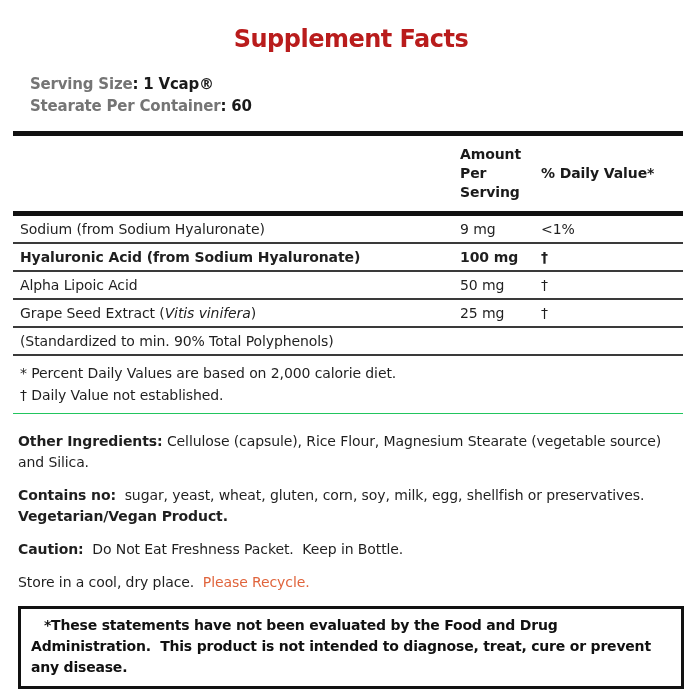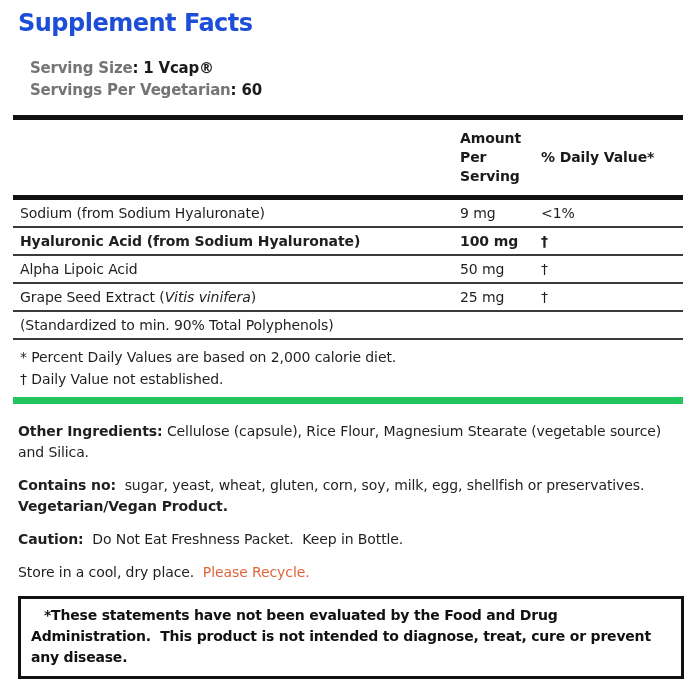--- a/index.html
+++ b/index.html
@@ -15,45 +15,46 @@
     height: 700px;
     box-sizing: border-box;
     padding: 8px 16px 0 18px;
     overflow: hidden;
     background: #ffffff;
   }
   
   .title {
     font-size: 24px;
     font-weight: bold;
-    color: #1d4ed8;
-    margin: 0;
+    color: #b91c1c;
+    margin: 16px;
     letter-spacing: -0.5px;
     line-height: 30px;
+    text-align: center;
   }
   
   .serving-block {
     margin-top: 19px;
     font-size: 15px;
     font-weight: bold;
     line-height: 22px;
     letter-spacing: -0.2px;
     margin-left: 12px;
   }
   .serving-label { color: #757575; }
   .serving-value { color: #1a1a1a; }
   
   table.facts {
     margin-top: 14px;
     margin-left: -5px;
     width: 670px;
     border-collapse: collapse;
     table-layout: fixed;
     border-top: 5px solid #111111;
-    border-bottom: 7px solid #22c55e;
+    border-bottom: 1px solid #22c55e;
     font-size: 14px;
     letter-spacing: -0.1px;
   }
   table.facts col.c-name   { width: 447px; }
   table.facts col.c-amount { width: 81px; }
   table.facts col.c-dv     { width: 142px; }
   table.facts thead th {
     font-weight: bold;
     text-align: left;
     vertical-align: middle;
@@ -114,21 +115,21 @@
 </style>
 </head>
 <body>
 
 <div class="page">
 
   <h1 class="title">Supplement Facts</h1>
 
   <div class="serving-block">
     <div><span class="serving-label">Serving Size</span><span class="serving-value">: </span><span class="serving-value">1 Vcap®</span></div>
-    <div><span class="serving-label">Servings Per Vegetarian</span><span class="serving-value">: </span><span class="serving-value">60</span></div>
+    <div><span class="serving-label">Stearate Per Container</span><span class="serving-value">: </span><span class="serving-value">60</span></div>
   </div>
 
   <table class="facts">
     <colgroup>
         <col class="c-name">
         <col class="c-amount">
         <col class="c-dv">
       </colgroup>
     <thead>
       <tr>

